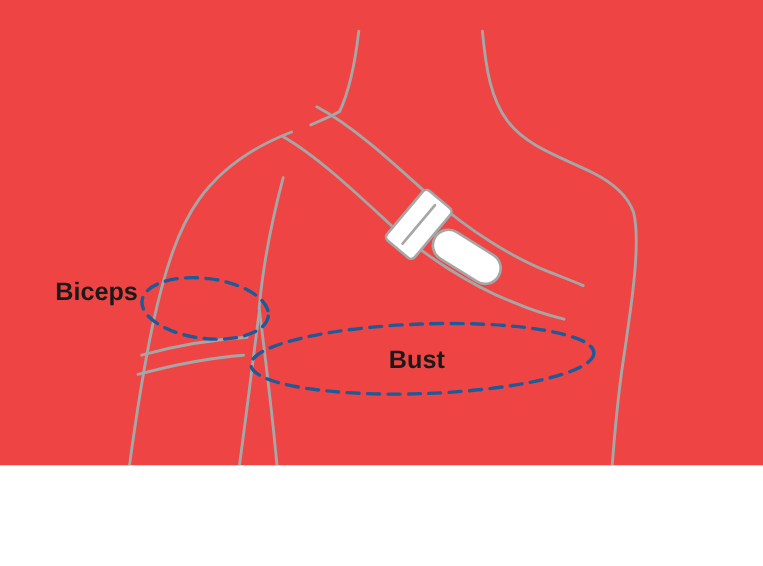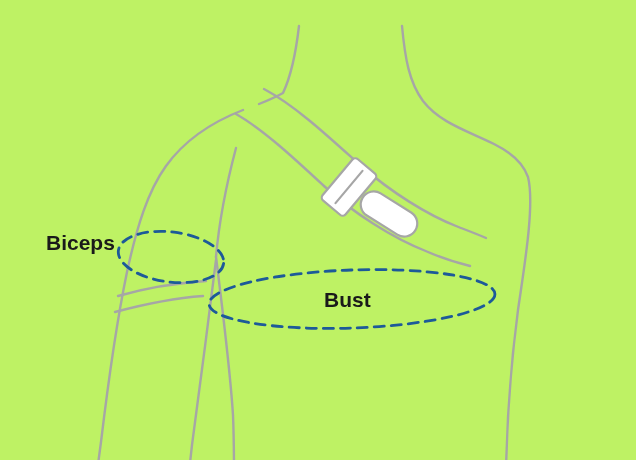--- a/index.html
+++ b/index.html
@@ -3,22 +3,22 @@
 <meta charset="utf-8">
 <style>
   html, body {
     margin: 0;
     padding: 0;
     background: #ffffff;
   }
   .stage {
     position: relative;
     width: 636px;
-    height: 460px;
-    background: #bef264;
+    height: 388px;
+    background: #ef4444;
     overflow: hidden;
     font-family: "Liberation Sans", sans-serif;
     text-decoration: underline;
   }
   svg {
     display: block;
   }
   .outline-group {
     fill: none;
     stroke-width: 2.4;

